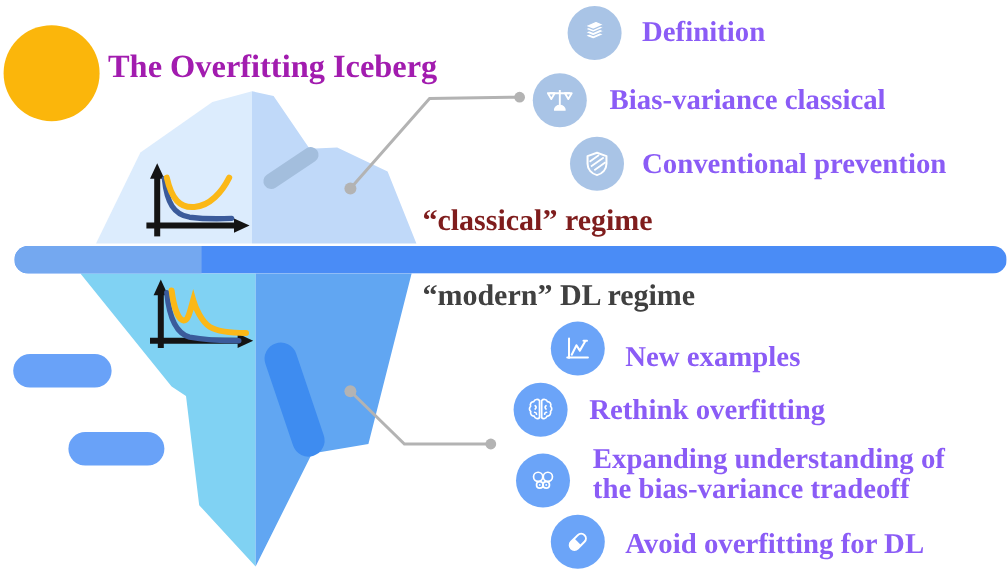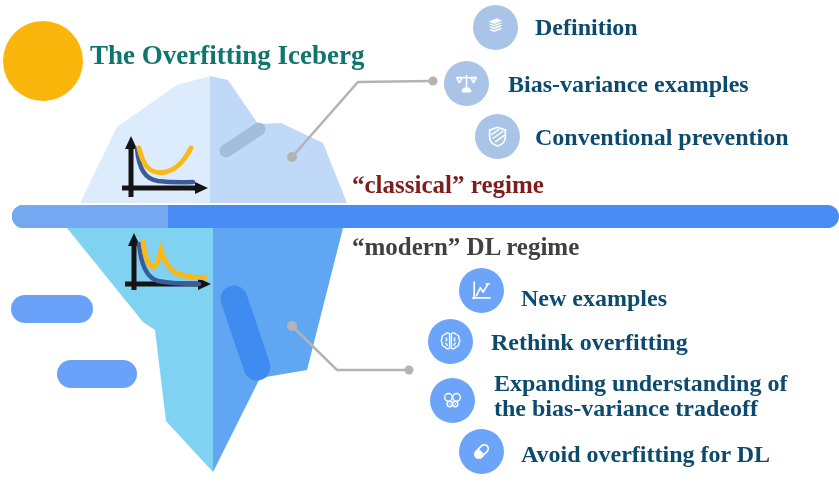--- a/index.html
+++ b/index.html
@@ -3,31 +3,31 @@
 <meta charset="utf-8">
 <style>
   html,body { margin:0; padding:0; background:#ffffff; }
   .canvas {
     position:relative; width:839px; height:488px; background:#ffffff;
     overflow:hidden; font-family:"Liberation Serif", serif;
   }
   .sun { position:absolute; left:3px; top:21px; width:80px; height:80px;
          border-radius:50%; background:#FBB60B; }
   .title { position:absolute; left:90px; top:40px; font-size:27px;
-           font-weight:bold; color:#0f766e; white-space:nowrap; letter-spacing:0px; }
+           font-weight:bold; color:#a21caf; white-space:nowrap; letter-spacing:0px; }
   svg.scene { position:absolute; left:0; top:0; }
   .regime-label { position:absolute; font-weight:bold; font-size:25px; white-space:nowrap; }
   .regime-classical { left:352px; top:171px; color:#7f1d1d; }
   .regime-modern   { left:352px; top:233px; color:#404040; }
   .topic-icon { position:absolute; width:45px; height:45px; border-radius:50%;
                 display:flex; align-items:center; justify-content:center; }
   .classical-circle { background:#A9C4E6; }
   .modern-circle    { background:#6BA4F8; }
   .topic-label { position:absolute; font-size:24px; font-weight:bold;
-                 color:#0c4a6e; white-space:nowrap; }
+                 color:#8b5cf6; white-space:nowrap; }
   .two-line div { line-height:25px; }
   .icon-svg { display:block; }
 </style>
 </head>
 <body>
 
 <div class="canvas">
 
   <svg class="scene" width="839" height="488" viewBox="0 0 839 488">
     <defs>
@@ -100,21 +100,21 @@
 
   <div class="topic-icon classical-circle" style="left:444px; top:61px;">
     <svg class="icon-svg" width="27" height="27" viewBox="0 0 24 24" fill="none" stroke="#fff" stroke-width="1.4" stroke-linejoin="round">
       <path d="M12,4.5 V16.5"></path>
       <path d="M4.5,6.8 H19.5"></path>
       <path d="M3.2,6.8 L8.2,6.8 L5.7,11.2 Z"></path>
       <path d="M15.8,6.8 L20.8,6.8 L18.3,11.2 Z"></path>
       <path d="M8.3,19.2 a3.7,3.2 0 0 1 7.4,0 Z" fill="#fff"></path>
     </svg>
   </div>
-  <div class="topic-label" style="left:508px; top:71px;">Bias-variance examples</div>
+  <div class="topic-label" style="left:508px; top:71px;">Bias-variance classical</div>
 
   <div class="topic-icon classical-circle" style="left:475px; top:114px;">
     <svg class="icon-svg" width="27" height="27" viewBox="0 0 24 24" fill="none" stroke="#fff" stroke-width="1.5" stroke-linejoin="round">
       <path id="shieldp" d="M12,3.8 L19,6.3 V12 C19,16.4 15.8,19.4 12,20.4 C8.2,19.4 5,16.4 5,12 V6.3 Z"></path>
       <path d="M6.5,10.5 L13.5,5.5 M7.5,14 L17,7.3 M10,16.8 L18.3,10.8" stroke-width="1.3"></path>
     </svg>
   </div>
   <div class="topic-label" style="left:535px; top:124px;">Conventional prevention</div>
 
   <div class="topic-icon modern-circle" style="left:459px; top:268px;">

